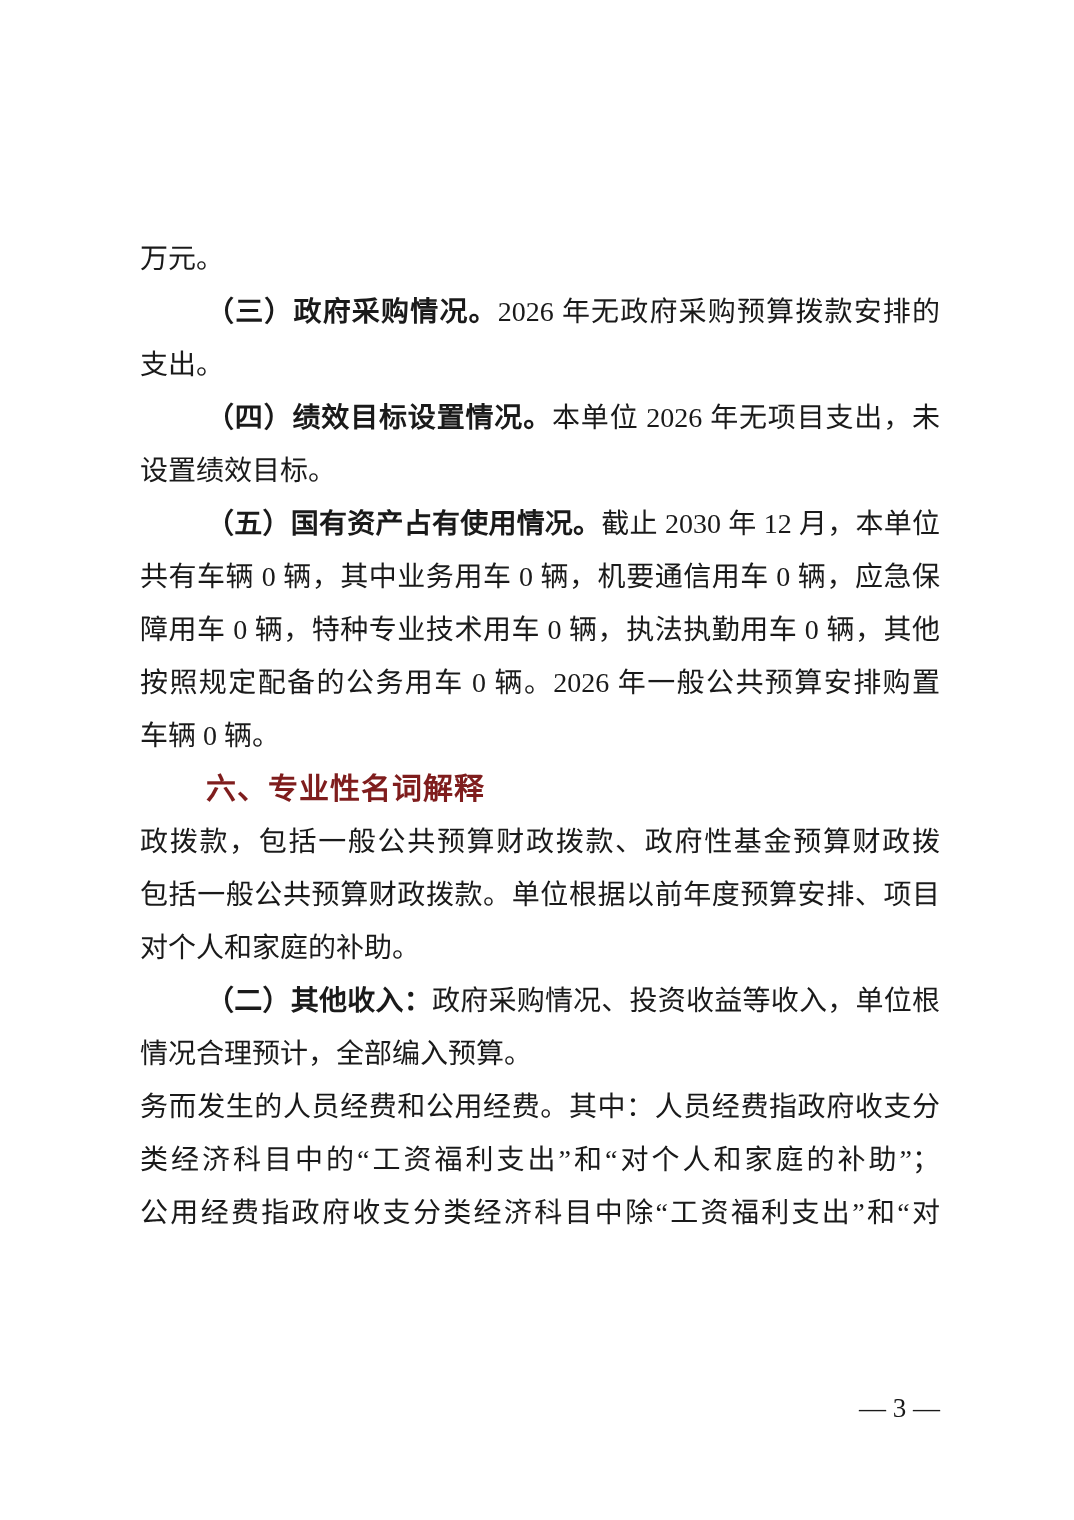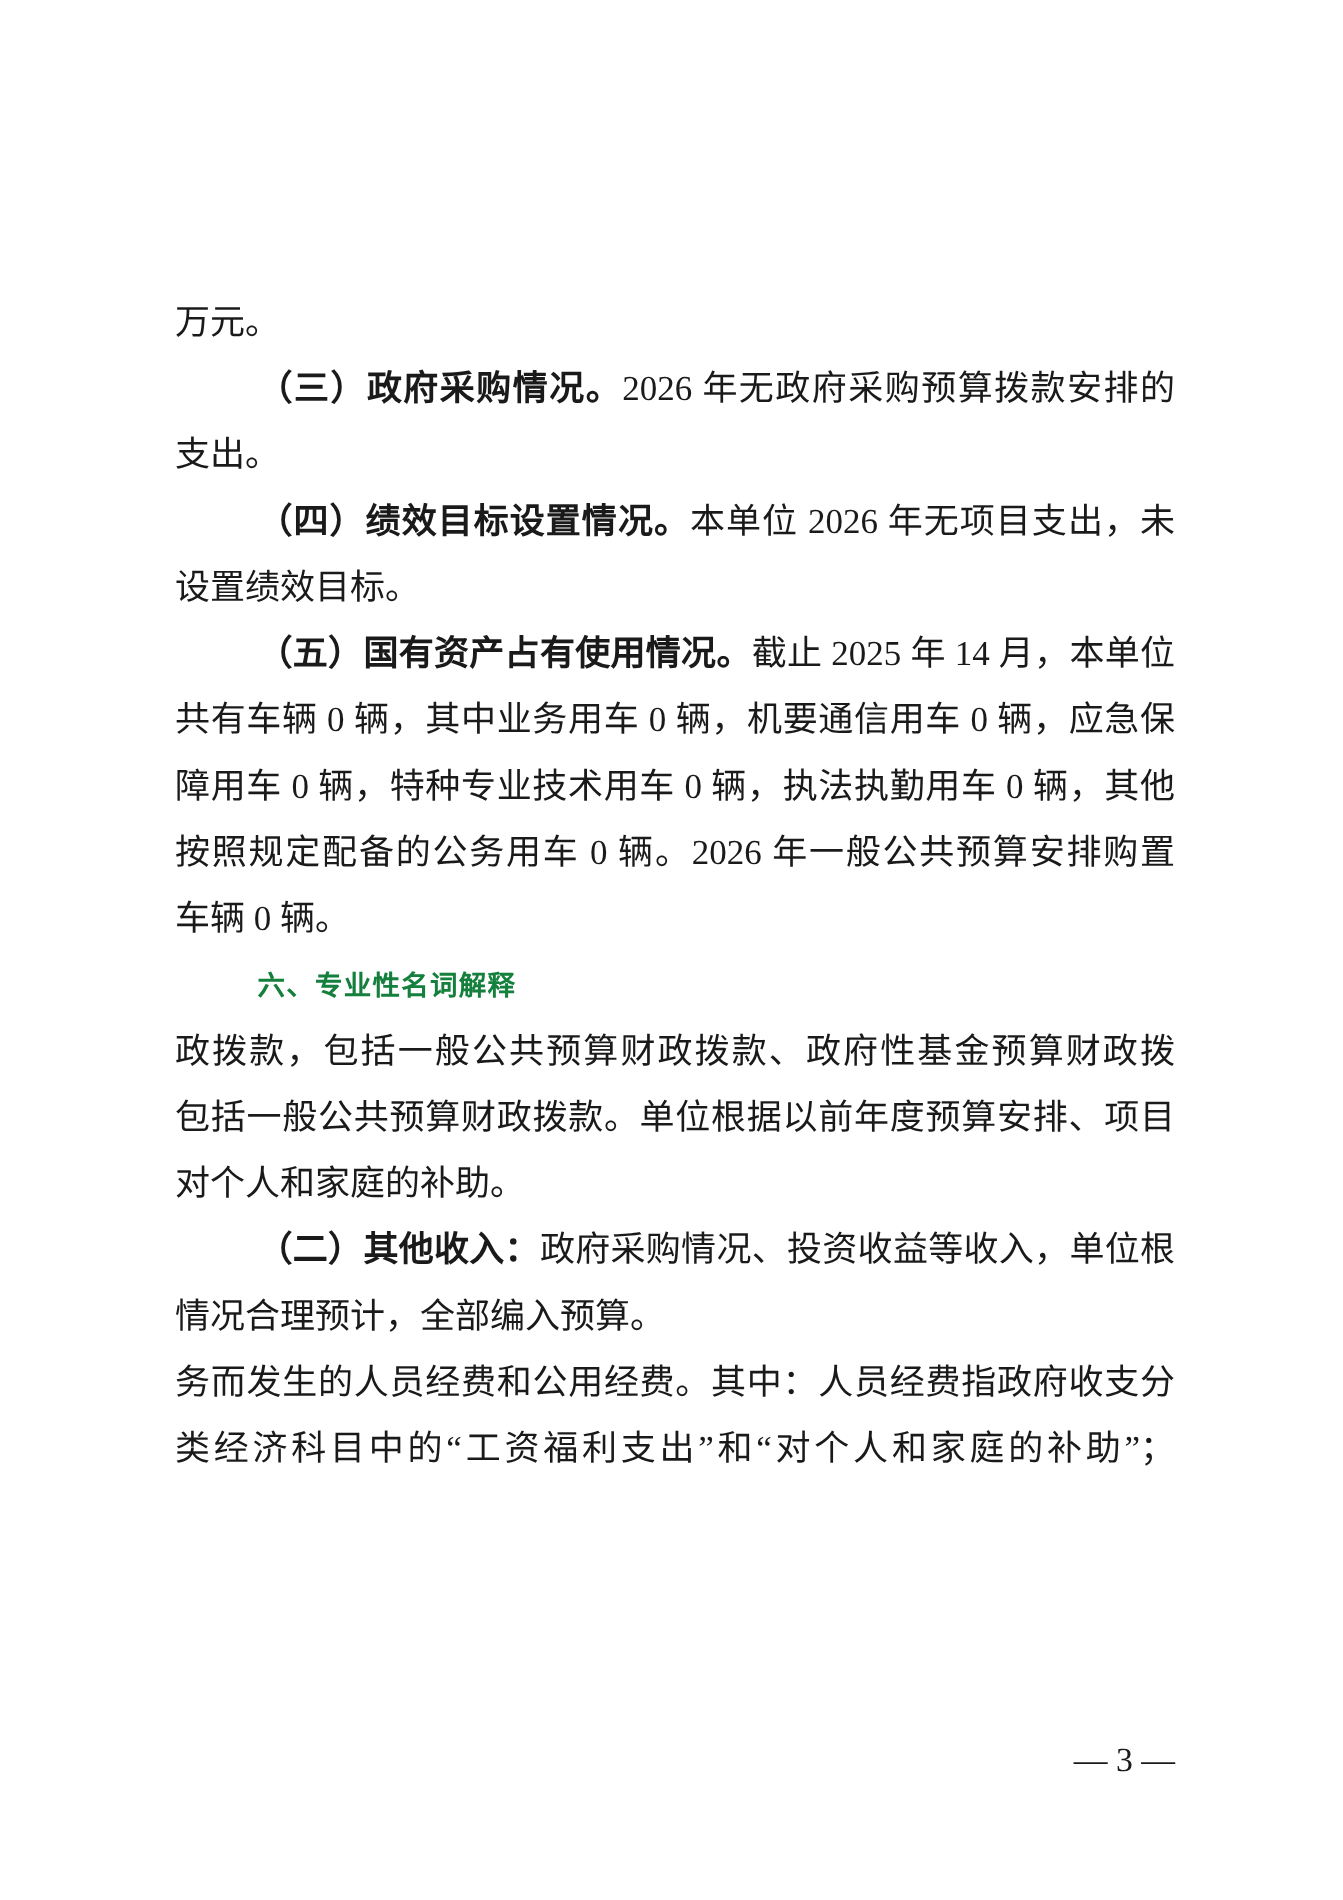--- a/index.html
+++ b/index.html
@@ -40,23 +40,23 @@
   }
   .line.indent {
     text-indent: 66px;
   }
   .line .lead {
     font-weight: 700;
   }
   .line.heading {
     font-family: "Liberation Sans", "DejaVu Sans", sans-serif;
     font-weight: 700;
-    font-size: 22px;
+    font-size: 30px;
     letter-spacing: 1px;
-    color: #15803d;
+    color: #7f1d1d;
   }
   .page-number {
     position: absolute;
     right: 134px;
     top: 1350px;
     height: 44px;
     line-height: 44px;
     font-size: 27px;
     color: #1a1a1a;
     text-align: right;
@@ -66,28 +66,29 @@
 </head>
 <body>
 
 <div class="page">
   <div class="doc">
       <div class="line"><span>万元。</span></div>
       <div class="line justify indent"><span class="lead">（三）政府采购情况。</span><span>2026 年无政府采购预算拨款安排的</span></div>
       <div class="line"><span>支出。</span></div>
       <div class="line justify indent"><span class="lead">（四）绩效目标设置情况。</span><span>本单位 2026 年无项目支出，未</span></div>
       <div class="line"><span>设置绩效目标。</span></div>
-      <div class="line justify indent"><span class="lead">（五）国有资产占有使用情况。</span><span>截止 2025 年 14 月，本单位</span></div>
+      <div class="line justify indent"><span class="lead">（五）国有资产占有使用情况。</span><span>截止 2030 年 12 月，本单位</span></div>
       <div class="line justify"><span>共有车辆 0 辆，其中业务用车 0 辆，机要通信用车 0 辆，应急保</span></div>
       <div class="line justify"><span>障用车 0 辆，特种专业技术用车 0 辆，执法执勤用车 0 辆，其他</span></div>
       <div class="line justify"><span>按照规定配备的公务用车 0 辆。2026 年一般公共预算安排购置</span></div>
       <div class="line"><span>车辆 0 辆。</span></div>
       <div class="line indent heading"><span>六、专业性名词解释</span></div>
       <div class="line justify"><span>政拨款，包括一般公共预算财政拨款、政府性基金预算财政拨款、</span></div>
       <div class="line justify"><span>包括一般公共预算财政拨款。单位根据以前年度预算安排、项目</span></div>
       <div class="line"><span>对个人和家庭的补助。</span></div>
       <div class="line justify indent"><span class="lead">（二）其他收入：</span><span>政府采购情况、投资收益等收入，单位根据</span></div>
       <div class="line"><span>情况合理预计，全部编入预算。</span></div>
       <div class="line justify"><span>务而发生的人员经费和公用经费。其中：人员经费指政府收支分</span></div>
       <div class="line justify"><span>类经济科目中的“工资福利支出”和“对个人和家庭的补助”；</span></div>
+      <div class="line justify"><span>公用经费指政府收支分类经济科目中除“工资福利支出”和“对</span></div>
     </div>
   <div class="page-number">— 3 —</div>
 </div>
 
 </body></html>

